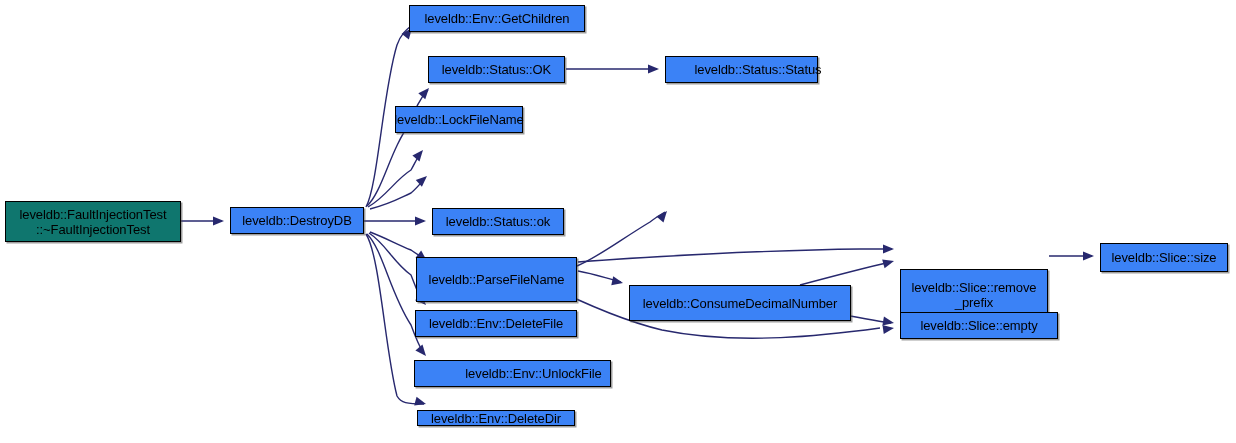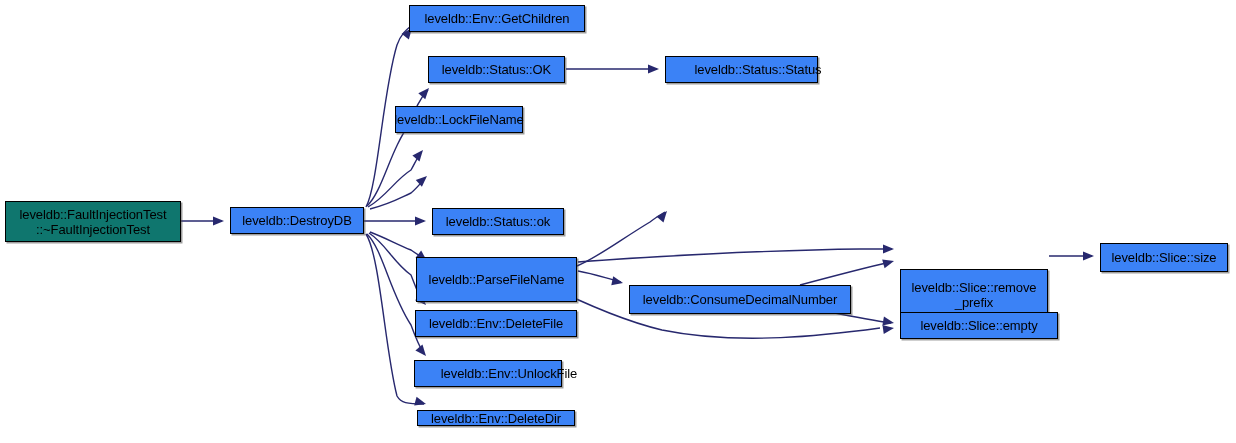--- a/index.html
+++ b/index.html
@@ -57,21 +57,21 @@
     </svg>
 <div class="node root" style="left: 5px; top: 201px; width: 176px; height: 41px;">leveldb::FaultInjectionTest
 ::~FaultInjectionTest</div>
     <div class="node" style="left: 230px; top: 207px; width: 134px; height: 27px;">leveldb::DestroyDB</div>
     <div class="node" style="left: 409px; top: 5px; width: 176px; height: 27px;">leveldb::Env::GetChildren</div>
     <div class="node" style="left: 428px; top: 56px; width: 137px; height: 27px;">leveldb::Status::OK</div>
     <div class="node" style="left: 665px; top: 56px; width: 153px; height: 27px; padding-left: 33px;">leveldb::Status::Status</div>
     <div class="node" style="left: 395px; top: 106px; width: 128px; height: 27px;">leveldb::LockFileName</div>
     <div class="node" style="left: 432px; top: 208px; width: 132px; height: 27px;">leveldb::Status::ok</div>
     <div class="node" style="left: 416px; top: 257px; width: 161px; height: 45px;">leveldb::ParseFileName</div>
-    <div class="node" style="left: 629px; top: 285px; width: 222px; height: 29px;">leveldb::ConsumeDecimalNumber</div>
+    <div class="node" style="left: 629px; top: 285px; width: 222px; height: 36px;">leveldb::ConsumeDecimalNumber</div>
     <div class="node" style="left: 900px; top: 236px; width: 148px; height: 51px; margin-top: 33px;">leveldb::Slice::remove
 _prefix</div>
     <div class="node" style="left: 1100px; top: 243px; width: 128px; height: 29px;">leveldb::Slice::size</div>
     <div class="node" style="left: 900px; top: 312px; width: 158px; height: 27px;">leveldb::Slice::empty</div>
     <div class="node" style="left: 415px; top: 310px; width: 162px; height: 27px;">leveldb::Env::DeleteFile</div>
-    <div class="node" style="left: 414px; top: 360px; width: 148px; height: 27px; padding-left: 42px;">leveldb::Env::UnlockFile</div>
+    <div class="node" style="left: 414px; top: 360px; width: 197px; height: 27px; padding-left: 42px;">leveldb::Env::UnlockFile</div>
     <div class="node" style="left: 417px; top: 410px; width: 158px; height: 16px;">leveldb::Env::DeleteDir</div>
   </div>
 
 </body></html>

